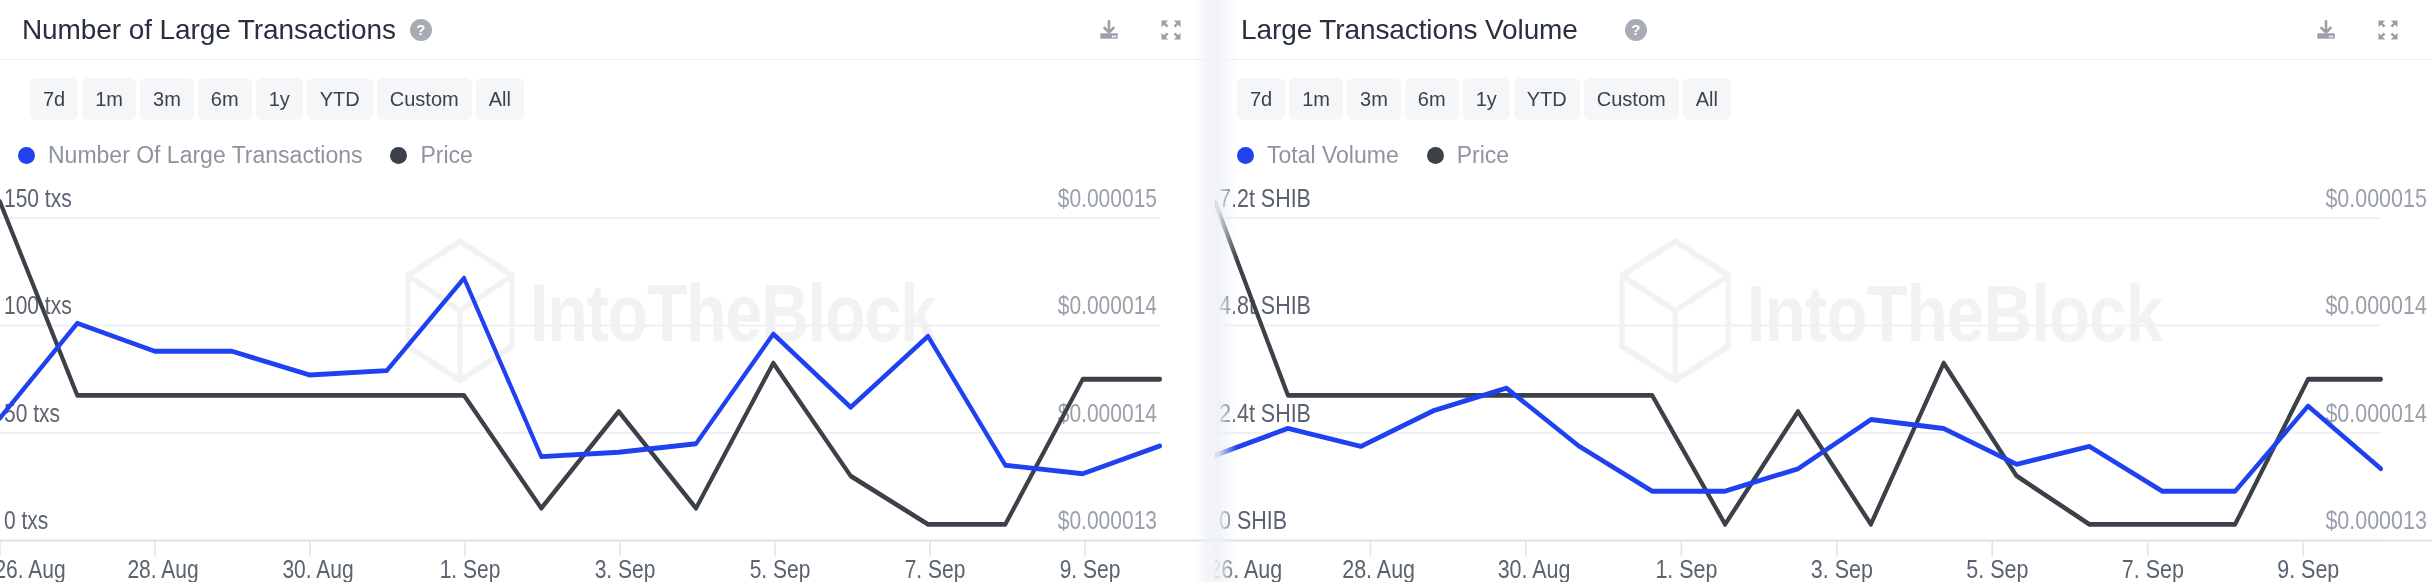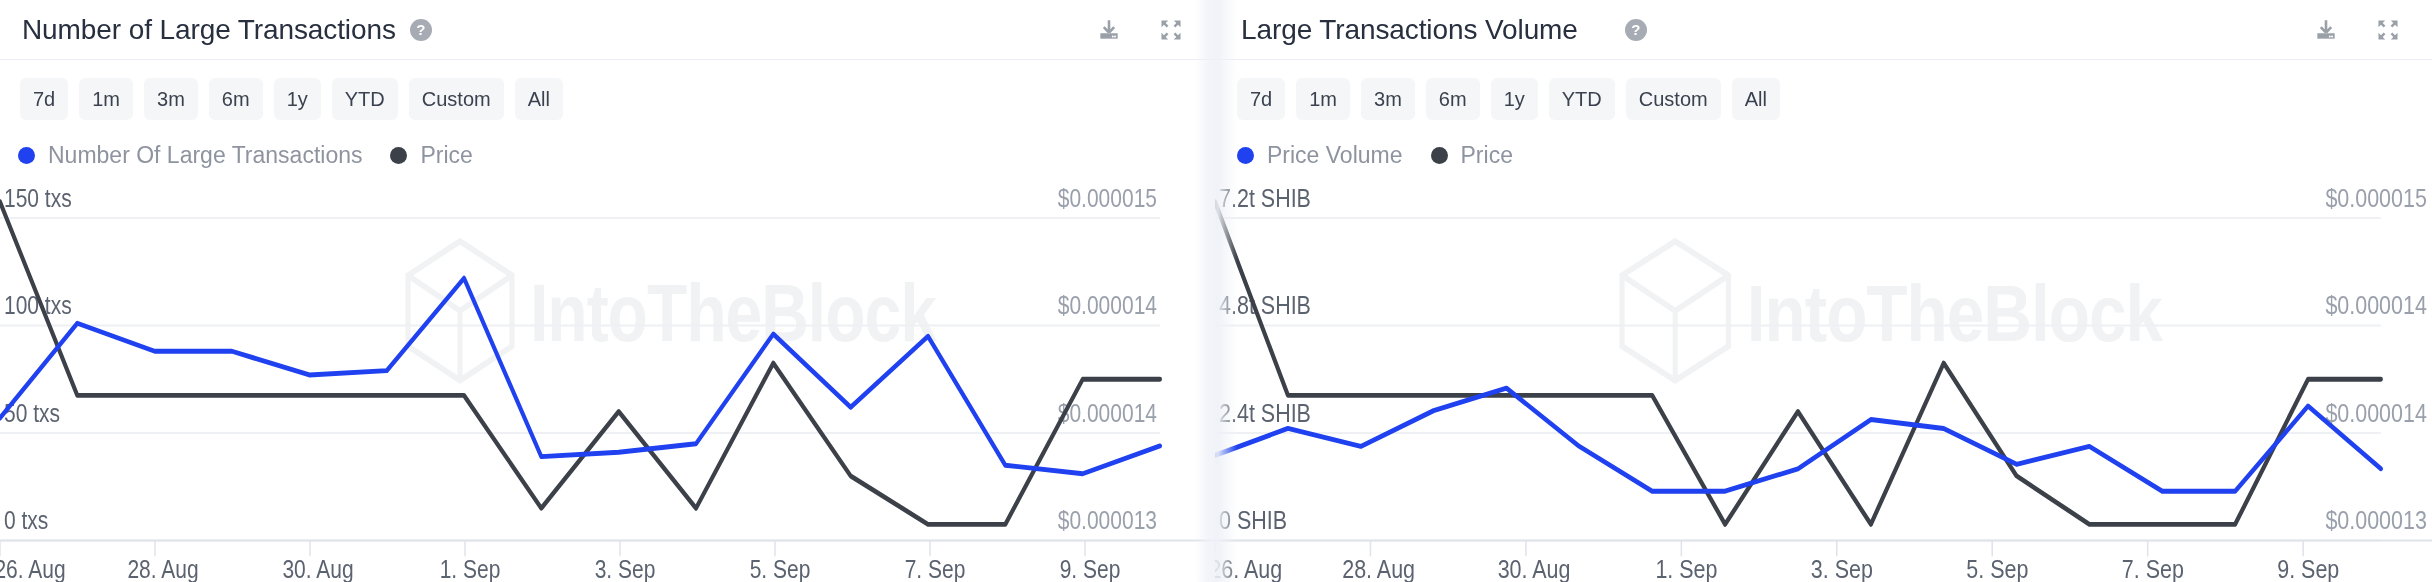--- a/index.html
+++ b/index.html
@@ -91,22 +91,22 @@
     cursor: pointer;
     background: none;
     border: none;
   }
   .icon-btn svg { display: block; }
 
   
   .range-row {
     display: flex;
     align-items: center;
-    gap: 11px;
-    padding: 18px 0 0 20px;
+    gap: 4px;
+    padding: 18px 0 0 30px;
     flex: 0 0 auto;
   }
   .panel-right .range-row { padding-left: 22px; }
   .range-btn {
     background: #f5f6f8;
     border: none;
     border-radius: 6px;
     color: #3b424f;
     font-family: "Liberation Sans", sans-serif;
     font-size: 20px;
@@ -337,21 +337,21 @@
       <button class="range-btn">6m</button>
       <button class="range-btn">1y</button>
       <button class="range-btn">YTD</button>
       <button class="range-btn">Custom</button>
       <button class="range-btn">All</button>
     </div>
 
     <div class="legend-row">
       <div class="legend-item">
         <span class="legend-dot blue"></span>
-        <span class="legend-label">Price Volume</span>
+        <span class="legend-label">Total Volume</span>
       </div>
       <div class="legend-item">
         <span class="legend-dot dark"></span>
         <span class="legend-label">Price</span>
       </div>
     </div>
 
     <div class="plot-wrap">
       <svg class="plot-svg" viewBox="0 0 1190 325" preserveAspectRatio="none">
 

